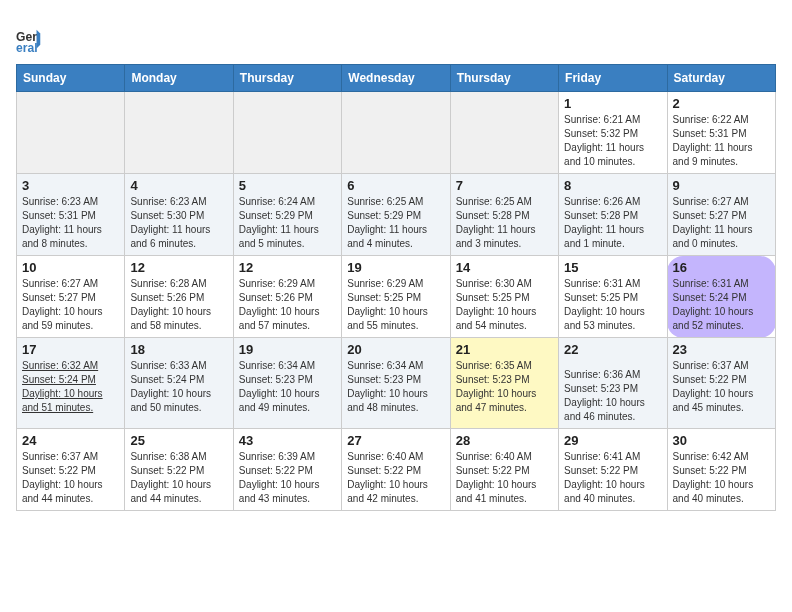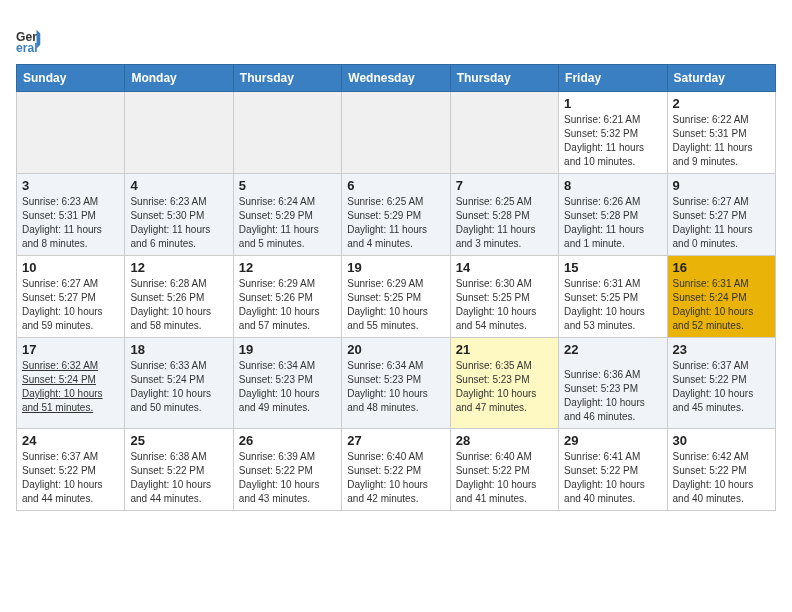--- a/index.html
+++ b/index.html
@@ -215,21 +215,21 @@
           <div class="day-info" style="white-space: pre-line;">Sunrise: 6:30 AM
 Sunset: 5:25 PM
 Daylight: 10 hours and 54 minutes.</div>
         </td>
         <td style="background: rgb(255, 255, 255);">
           <span class="day-num">15</span>
           <div class="day-info" style="white-space: pre-line;">Sunrise: 6:31 AM
 Sunset: 5:25 PM
 Daylight: 10 hours and 53 minutes.</div>
         </td>
-        <td style="background: #eab308;">
+        <td style="background: #c4b5fd; border-radius: 16px;">
           <span class="day-num">16</span>
           <div class="day-info" style="white-space: pre-line;">Sunrise: 6:31 AM
 Sunset: 5:24 PM
 Daylight: 10 hours and 52 minutes.</div>
         </td>
       </tr>
       <tr>
         <td style="background: rgb(240, 244, 248);">
           <span class="day-num">17</span>
           <div class="day-info" style="white-space: pre-line; text-decoration: underline;">Sunrise: 6:32 AM
@@ -280,21 +280,21 @@
 Sunset: 5:22 PM
 Daylight: 10 hours and 44 minutes.</div>
         </td>
         <td style="background: rgb(255, 255, 255);">
           <span class="day-num">25</span>
           <div class="day-info" style="white-space: pre-line;">Sunrise: 6:38 AM
 Sunset: 5:22 PM
 Daylight: 10 hours and 44 minutes.</div>
         </td>
         <td style="background: rgb(255, 255, 255);">
-          <span class="day-num">26</span>
+          <span class="day-num">43</span>
           <div class="day-info" style="white-space: pre-line;">Sunrise: 6:39 AM
 Sunset: 5:22 PM
 Daylight: 10 hours and 43 minutes.</div>
         </td>
         <td style="background: rgb(255, 255, 255);">
           <span class="day-num">27</span>
           <div class="day-info" style="white-space: pre-line;">Sunrise: 6:40 AM
 Sunset: 5:22 PM
 Daylight: 10 hours and 42 minutes.</div>
         </td>

